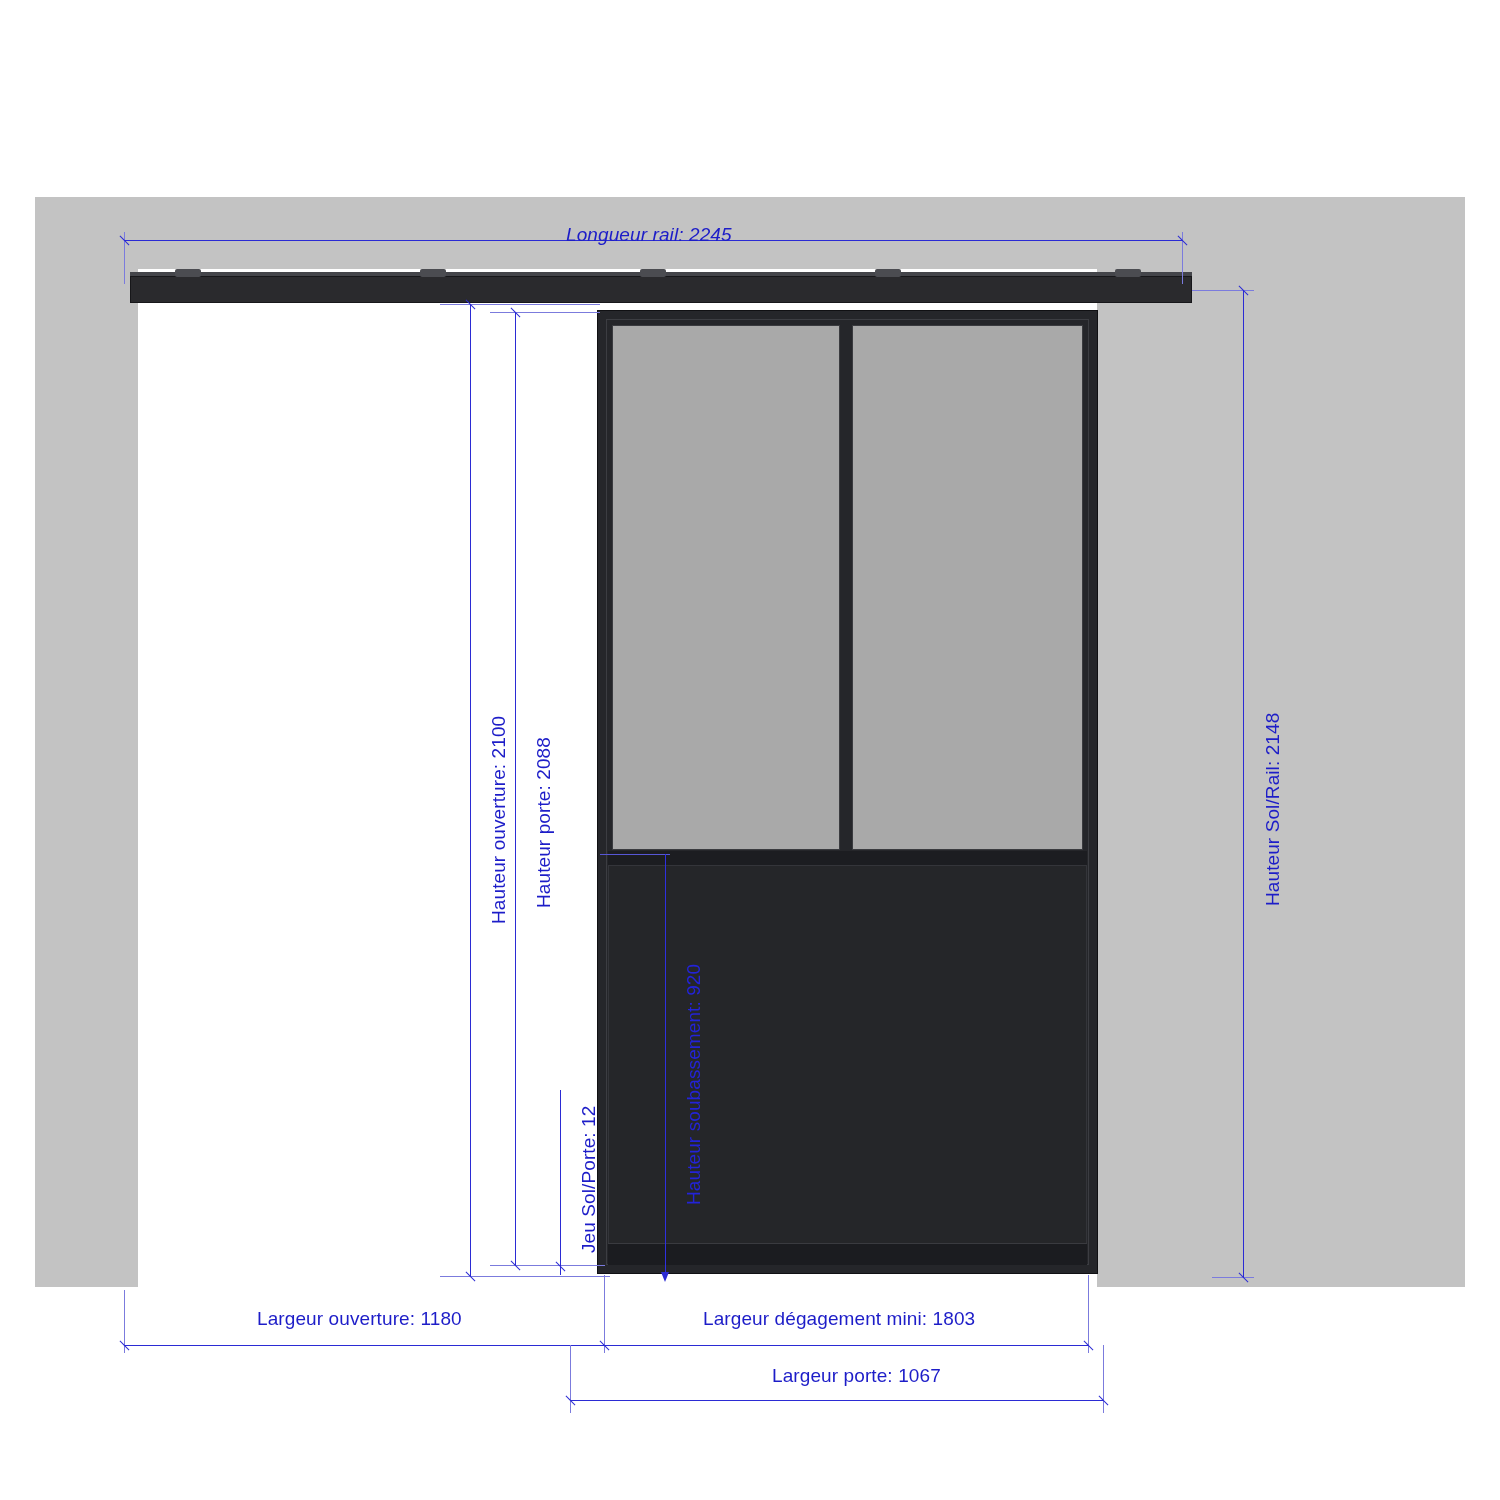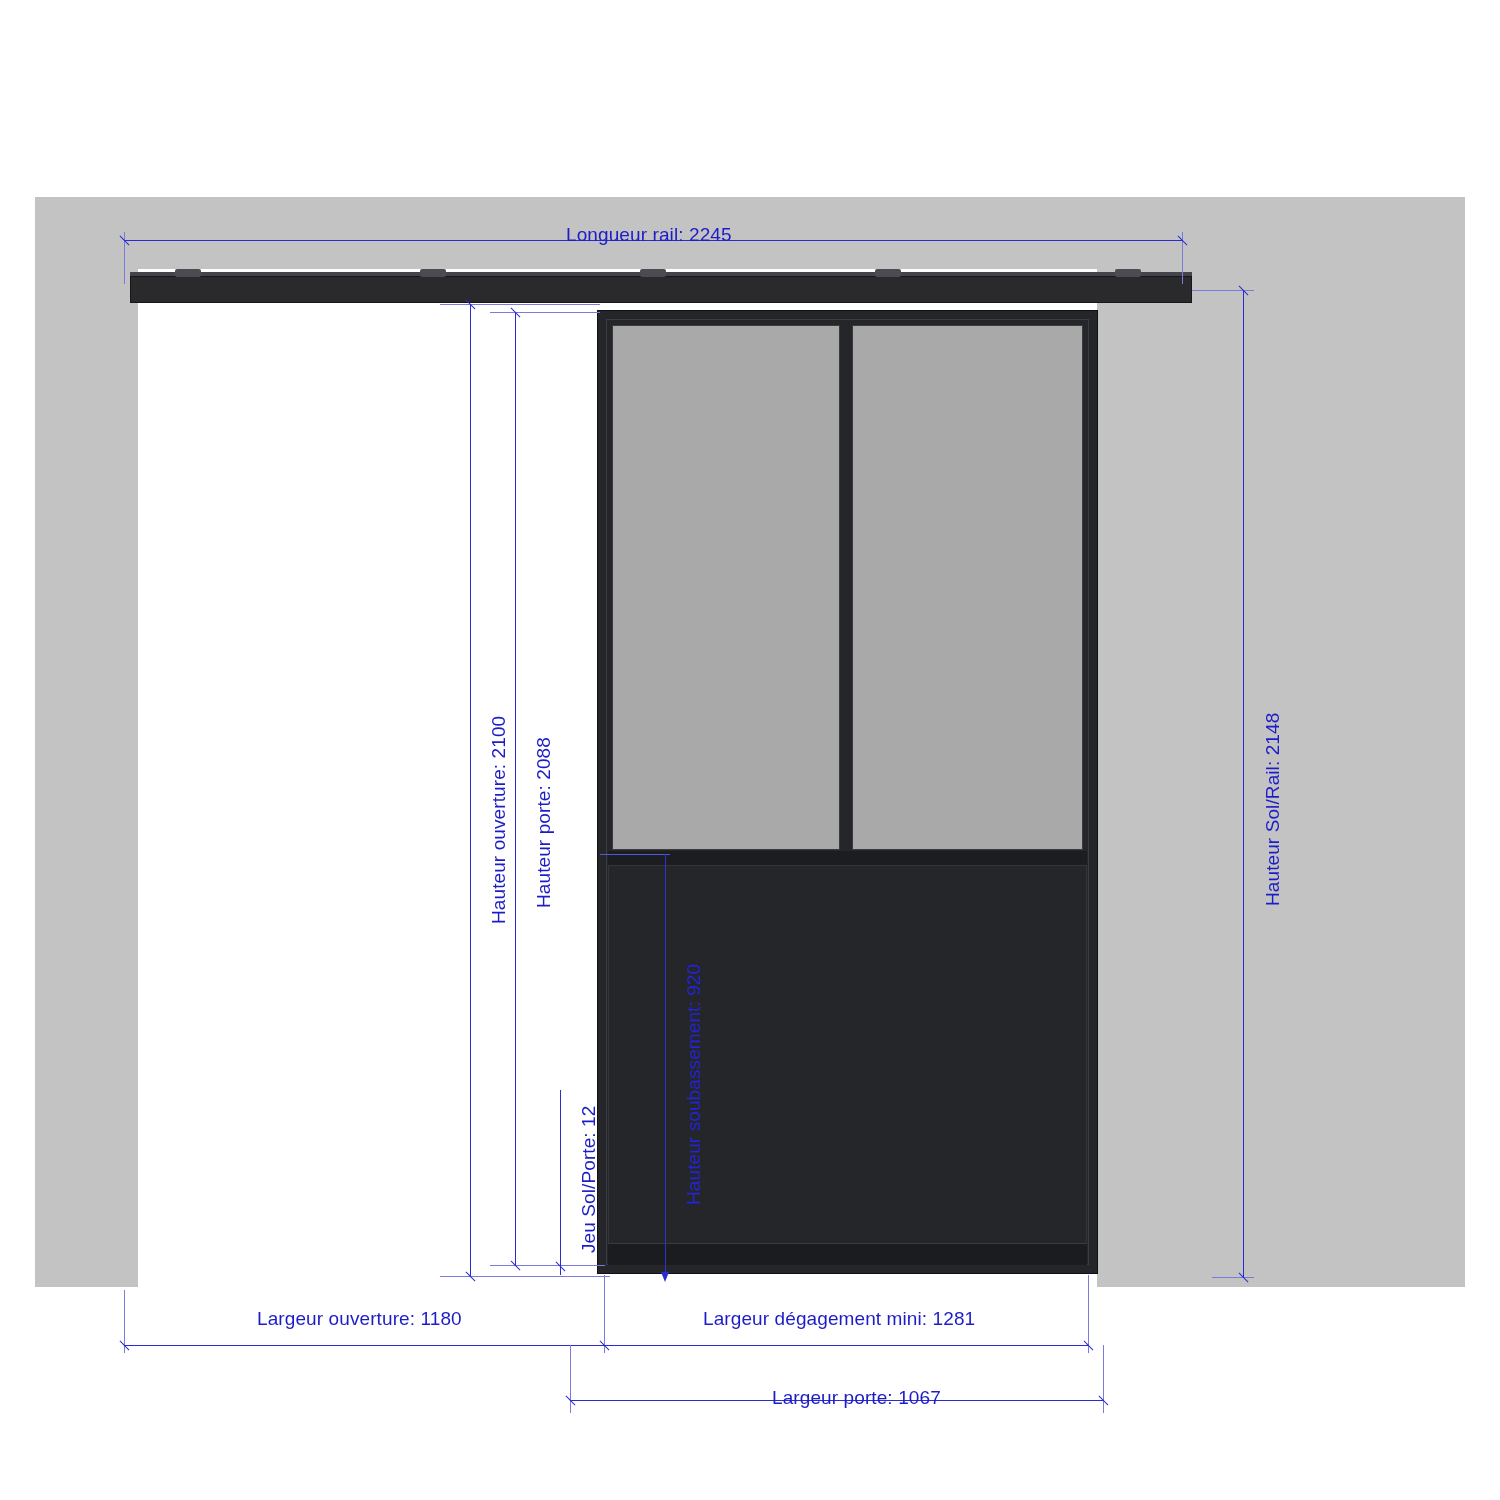--- a/index.html
+++ b/index.html
@@ -175,21 +175,21 @@
   <div class="glass glass-r"></div>
   <div class="rail-mid"></div>
   <div class="soubas"></div>
   <div class="soubas-bottom"></div>
 
   <div class="ext-line ext-v" style="left:124px; top:232px; height:52px;"></div>
   <div class="ext-line ext-v" style="left:1182px;top:232px; height:52px;"></div>
   <div class="dim-line dim-h" style="left:124px; top:240px; width:1059px;"></div>
   <div class="tick" style="left:118px; top:240px;"></div>
   <div class="tick" style="left:1176px;top:240px;"></div>
-  <div class="dim-label" style="left:566px; top:224px;">Longueur rail: 2245</div>
+  <div class="dim-label" style="left:566px; top:224px;font-style:italic;">Longueur rail: 2245</div>
 
   <div class="ext-line ext-h" style="left:1192px; top:290px;  width:62px;"></div>
   <div class="ext-line ext-h" style="left:1212px; top:1277px; width:42px;"></div>
   <div class="dim-line dim-v" style="left:1243px; top:290px; height:988px;"></div>
   <div class="tick" style="left:1237px; top:290px;"></div>
   <div class="tick" style="left:1237px; top:1277px;"></div>
   <div class="dim-label vert" style="left:1262px; top:906px;">Hauteur Sol/Rail: 2148</div>
 
   <div class="ext-line ext-h" style="left:440px; top:304px;  width:160px;"></div>
   <div class="ext-line ext-h" style="left:440px; top:1276px; width:170px;"></div>
@@ -217,22 +217,22 @@
   <div class="ext-line ext-v" style="left:124px; top:1290px; height:63px;"></div>
   <div class="ext-line ext-v" style="left:604px; top:1275px; height:78px;"></div>
   <div class="dim-line dim-h" style="left:124px; top:1345px; width:481px;"></div>
   <div class="tick" style="left:118px; top:1345px;"></div>
   <div class="tick" style="left:598px; top:1345px;"></div>
   <div class="dim-label" style="left:257px; top:1308px;">Largeur ouverture: 1180</div>
 
   <div class="ext-line ext-v" style="left:1088px; top:1275px; height:78px;"></div>
   <div class="dim-line dim-h" style="left:604px; top:1345px; width:485px;"></div>
   <div class="tick" style="left:1082px; top:1345px;"></div>
-  <div class="dim-label" style="left:703px; top:1308px;">Largeur dégagement mini: 1281</div>
+  <div class="dim-label" style="left:703px; top:1308px;">Largeur dégagement mini: 1803</div>
 
   <div class="ext-line ext-v" style="left:570px; top:1345px; height:68px;"></div>
   <div class="ext-line ext-v" style="left:1103px;top:1345px; height:68px;"></div>
   <div class="dim-line dim-h" style="left:570px; top:1400px; width:534px;"></div>
   <div class="tick" style="left:564px; top:1400px;"></div>
   <div class="tick" style="left:1097px;top:1400px;"></div>
-  <div class="dim-label" style="left:772px; top:1365px;margin-top:22px;">Largeur porte: 1067</div>
+  <div class="dim-label" style="left:772px; top:1365px;">Largeur porte: 1067</div>
 
 </div>
 
 </body></html>

